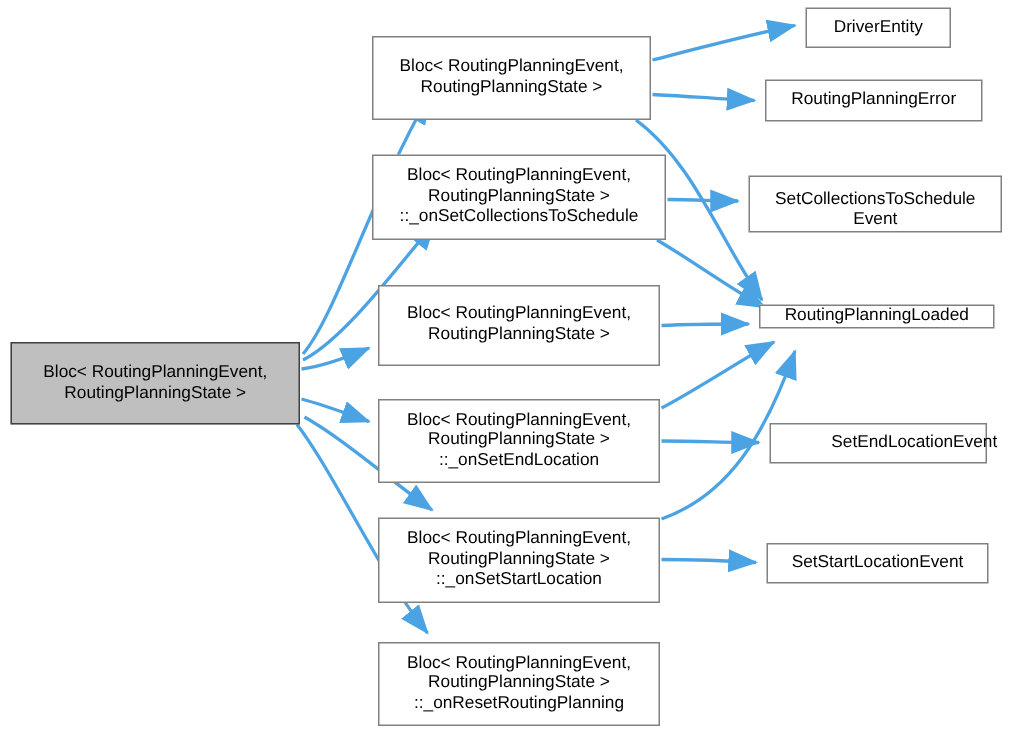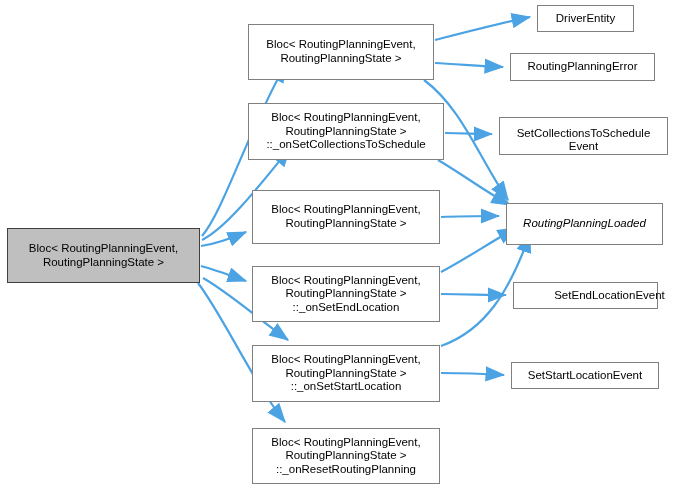--- a/index.html
+++ b/index.html
@@ -66,17 +66,17 @@
       <div class="node root" style="left: 7px; top: 228px; width: 193px; height: 55px;"><span class="ln">Bloc&lt; RoutingPlanningEvent,</span><span class="ln">RoutingPlanningState &gt;</span></div>
       <div class="node" style="left: 248px; top: 24px; width: 186px; height: 56px;"><span class="ln">Bloc&lt; RoutingPlanningEvent,</span><span class="ln">RoutingPlanningState &gt;</span></div>
       <div class="node" style="left: 248px; top: 103px; width: 196px; height: 57px;"><span class="ln">Bloc&lt; RoutingPlanningEvent,</span><span class="ln">RoutingPlanningState &gt;</span><span class="ln">::_onSetCollectionsToSchedule</span></div>
       <div class="node" style="left: 252px; top: 190px; width: 188px; height: 54px;"><span class="ln">Bloc&lt; RoutingPlanningEvent,</span><span class="ln">RoutingPlanningState &gt;</span></div>
       <div class="node" style="left: 252px; top: 266px; width: 188px; height: 56px;"><span class="ln">Bloc&lt; RoutingPlanningEvent,</span><span class="ln">RoutingPlanningState &gt;</span><span class="ln">::_onSetEndLocation</span></div>
       <div class="node" style="left: 252px; top: 345px; width: 188px; height: 57px;"><span class="ln">Bloc&lt; RoutingPlanningEvent,</span><span class="ln">RoutingPlanningState &gt;</span><span class="ln">::_onSetStartLocation</span></div>
       <div class="node" style="left: 252px; top: 428px; width: 188px; height: 56px;"><span class="ln">Bloc&lt; RoutingPlanningEvent,</span><span class="ln">RoutingPlanningState &gt;</span><span class="ln">::_onResetRoutingPlanning</span></div>
       <div class="node" style="left: 537px; top: 5px; width: 97px; height: 27px;"><span class="ln">DriverEntity</span></div>
       <div class="node" style="left: 510px; top: 53px; width: 145px; height: 28px; text-align: right;"><span class="ln">RoutingPlanningError</span></div>
       <div class="node" style="left: 499px; top: 117px; width: 169px; height: 38px; justify-content: flex-end;"><span class="ln">SetCollectionsToSchedule</span><span class="ln">Event</span></div>
-      <div class="node" style="left: 506px; top: 203px; width: 157px; height: 42px; font-style: italic;"><span class="ln">RoutingPlanningLoaded</span></div>
+      <div class="node" style="left: 506px; top: 203px; width: 157px; height: 16px;"><span class="ln">RoutingPlanningLoaded</span></div>
       <div class="node" style="left: 513px; top: 282px; width: 145px; height: 27px; padding-left: 48px;"><span class="ln">SetEndLocationEvent</span></div>
       <div class="node" style="left: 511px; top: 362px; width: 148px; height: 27px;"><span class="ln">SetStartLocationEvent</span></div>
     </div>
 </div>
 
 </body></html>

